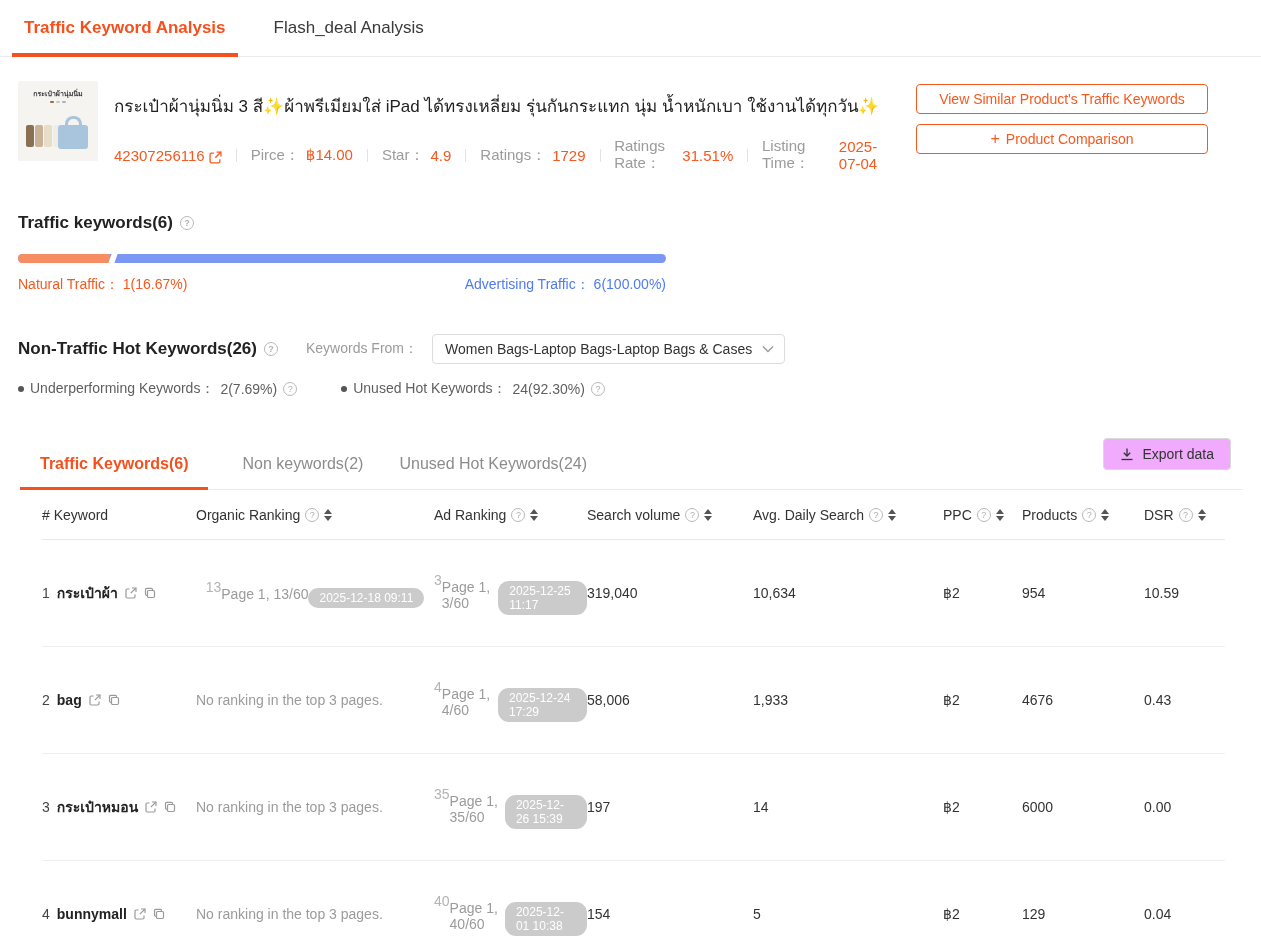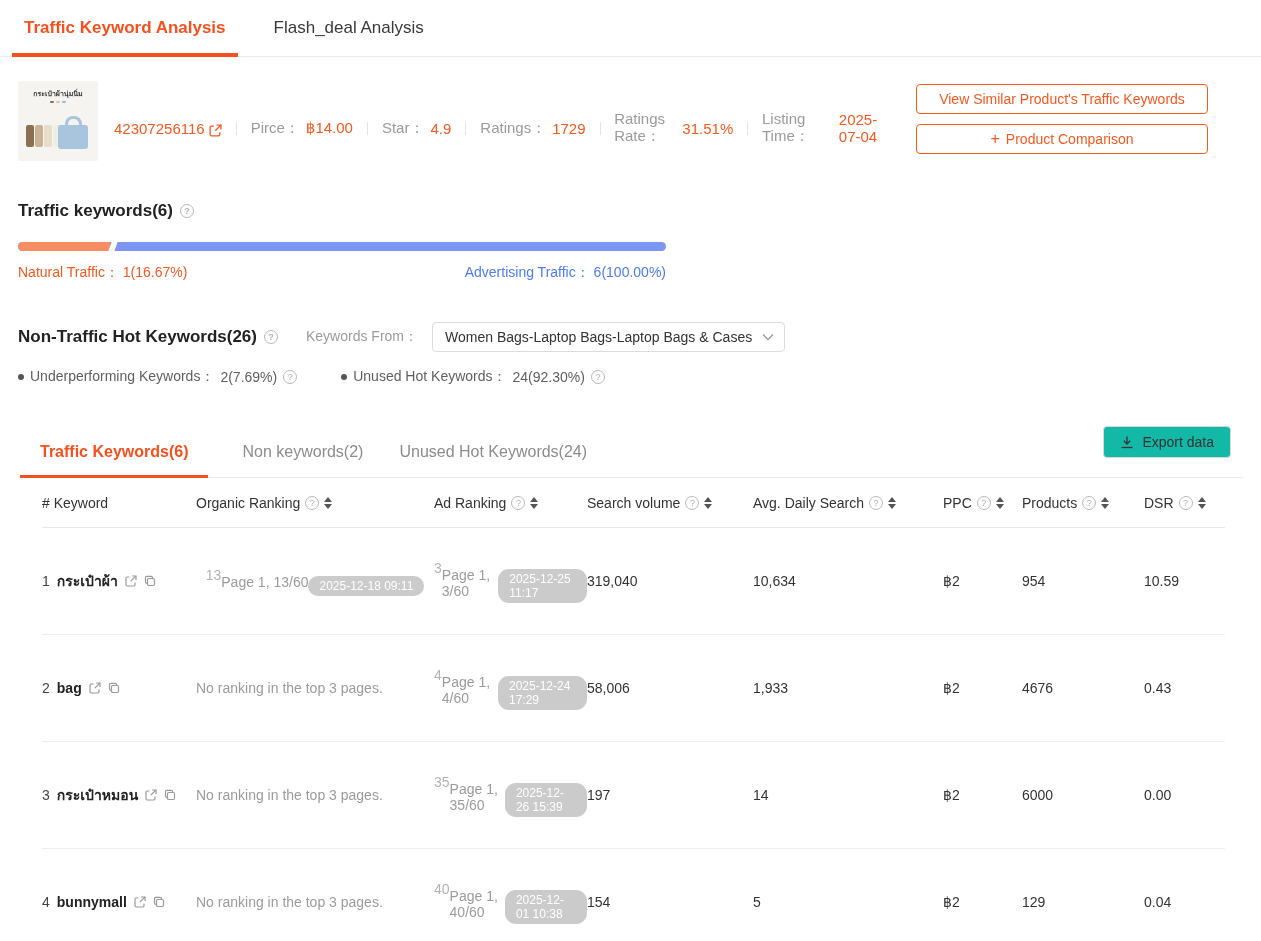--- a/index.html
+++ b/index.html
@@ -77,21 +77,21 @@
   .table-sec { margin-top:44px; position:relative; }
   .tbl-tabs { display:flex; align-items:flex-end; padding-left:20px; height:48px;
     border-bottom:1px solid #ebebeb; margin:0 18px 0 20px; position:relative; }
   .tbl-tab { position:relative; font-size:16px; color:#8c8c8c; padding:0 18px 16px 18px;
     cursor:pointer; white-space:nowrap; }
   .tbl-tab.active { color:#f4511e; font-weight:bold; padding-left:0; padding-right:0;
     margin-right:36px; }
   .tbl-tab.active .tab-underline { position:absolute; left:-20px; right:-20px; bottom:-1px;
     height:3px; background:#f4511e; }
   .export-btn { position:absolute; right:12px; top:-4px; height:32px; padding:0 16px;
-    border:1px solid #d9d9d9; border-radius:4px; background:#14b8a6; display:flex;
+    border:1px solid #d9d9d9; border-radius:4px; background:#f0abfc; display:flex;
     align-items:center; gap:8px; font-size:14px; color:#333; cursor:pointer; }
 
   .grid { display:grid; grid-template-columns:154px 238px 153px 166px 190px 79px 122px 81px;
     margin-left:42px; width:1183px; }
   .thead { height:50px; align-items:center; border-bottom:1px solid #e8e8e8; }
   .th { display:flex; align-items:center; gap:5px; font-size:14px; color:#333; }
   .trow { min-height:107px; border-bottom:1px solid #efefef; align-items:center; }
   .cell { font-size:14px; color:#333; }
   .kw-cell { display:flex; align-items:center; gap:7px; }
   .kw-idx { color:#444; }
@@ -143,20 +143,21 @@
         <i style="background:#c9b295"></i>
       <i style="background:#e8ddc8"></i>
         <i style="background:#f0ede6"></i>
       <i style="background:#2d2d2d"></i>
     </div>
     <div class="bag-handle"></div>
     <div class="bag-main"></div>
   </div>
 
   <div class="p-info">
+    <div class="p-title">กระเป๋าผ้านุ่มนิ่ม 3 สี✨ผ้าพรีเมียมใส่ iPad ได้ทรงเหลี่ยม รุ่นกันกระแทก นุ่ม น้ำหนักเบา ใช้งานได้ทุกวัน✨</div>
     <div class="p-stats">
       <span class="p-id">
         <span>42307256116</span>
         <svg class="icon-svg orange-ic" width="13" height="13" viewBox="0 0 12 12" fill="none" stroke="currentColor" stroke-width="1.2">
             <path d="M4.5 2H2.2C1.5 2 1 2.5 1 3.2v6.6C1 10.5 1.5 11 2.2 11h6.6c.7 0 1.2-.5 1.2-1.2V7.5"></path>
             <path d="M7 1h4v4"></path>
             <path d="M11 1L5.8 6.2"></path>
           </svg>
       </span>
       <span class="stat">

